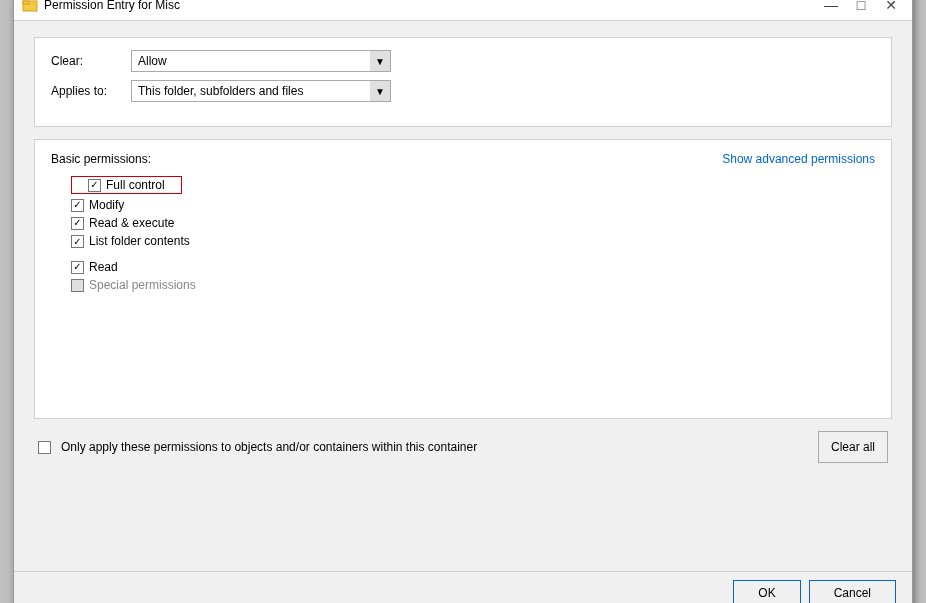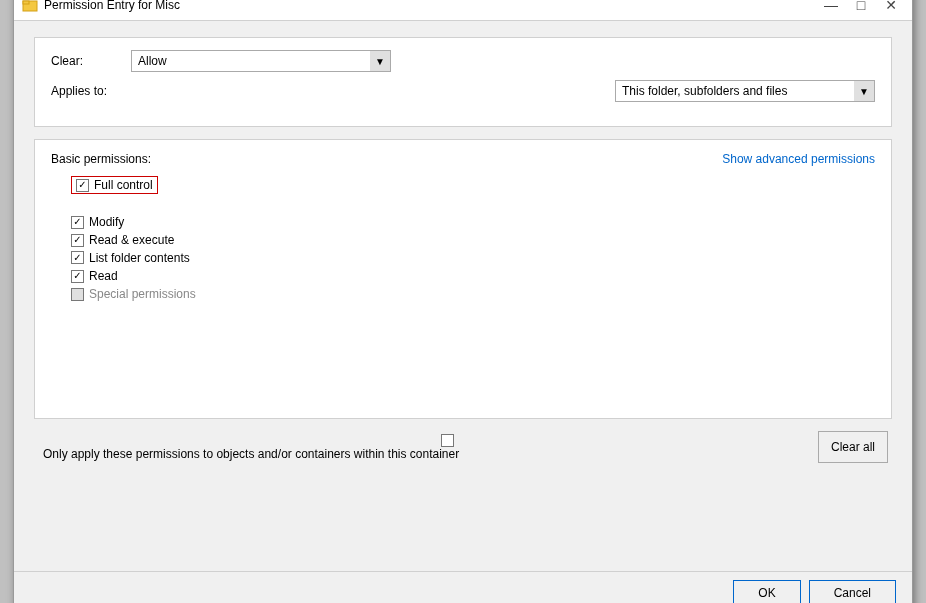--- a/index.html
+++ b/index.html
@@ -71,21 +71,20 @@
       padding: 12px 16px;
       margin-bottom: 12px;
     }
     .field-row {
       display: flex;
       align-items: center;
       margin-bottom: 8px;
     }
     .field-row:last-child {
       margin-bottom: 12px;
-      justify-content: space-between;
     }
     .field-label {
       width: 80px;
       font-size: 12px;
       color: #000;
     }
     .field-value {
       font-size: 12px;
       color: #000;
     }
@@ -184,22 +183,21 @@
     }
     .bottom-row {
       display: flex;
       align-items: center;
       justify-content: space-between;
       padding: 0 4px;
       margin-bottom: 12px;
     }
     .bottom-left {
       display: flex;
-      align-items: flex-end;
-      flex-direction: column;
+      align-items: center;
     }
     .only-apply-label {
       font-size: 12px;
       color: #000;
       margin-left: 5px;
     }
     .clear-all-btn {
       background: #f0f0f0;
       border: 1px solid #aaa;
       padding: 3px 12px;
@@ -268,30 +266,30 @@
         </div>
       </div>
     </div>
 
     <div class="permissions-section">
       <div class="permissions-header">
         <span class="permissions-title">Basic permissions:</span>
         <a class="advanced-link">Show advanced permissions</a>
       </div>
       <div class="permissions-list" id="permissions-list">
-      <div style="display: inline-flex; align-items: center; border: 1.5px solid rgb(204, 0, 0); padding: 1px 4px; margin-bottom: 21px;">
+      <div style="display: inline-flex; align-items: center; border: 1.5px solid rgb(204, 0, 0); padding: 1px 16px; margin-bottom: 4px;">
             <div class="checkbox checked"></div>
             <span class="perm-label">Full control</span>
           </div><div style="display: flex; align-items: center; margin-bottom: 4px;">
             <div class="checkbox checked"></div>
             <span class="perm-label">Modify</span>
           </div><div style="display: flex; align-items: center; margin-bottom: 4px;">
             <div class="checkbox checked"></div>
             <span class="perm-label">Read &amp; execute</span>
-          </div><div style="display: flex; align-items: flex-start; margin-bottom: 4px;">
+          </div><div style="display: flex; align-items: flex-end; margin-bottom: 12px;">
             <div class="checkbox checked"></div>
             <span class="perm-label">List folder contents</span>
           </div><div style="display: flex; align-items: center; margin-bottom: 4px;">
             <div class="checkbox checked"></div>
             <span class="perm-label">Read</span>
           </div><div style="display: flex; align-items: center; margin-bottom: 4px;">
             <div class="checkbox disabled"></div>
             <span class="perm-label grayed">Special permissions</span>
           </div></div>
     </div>

